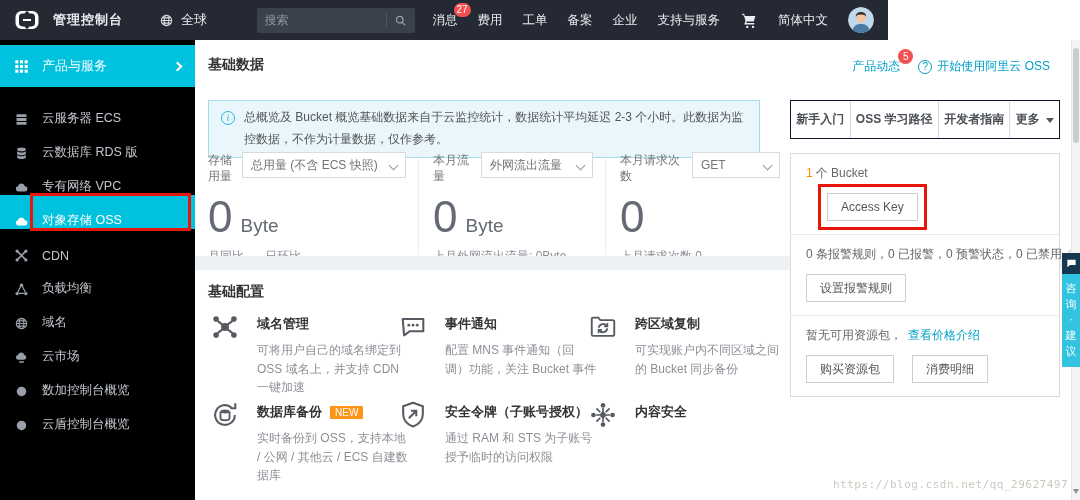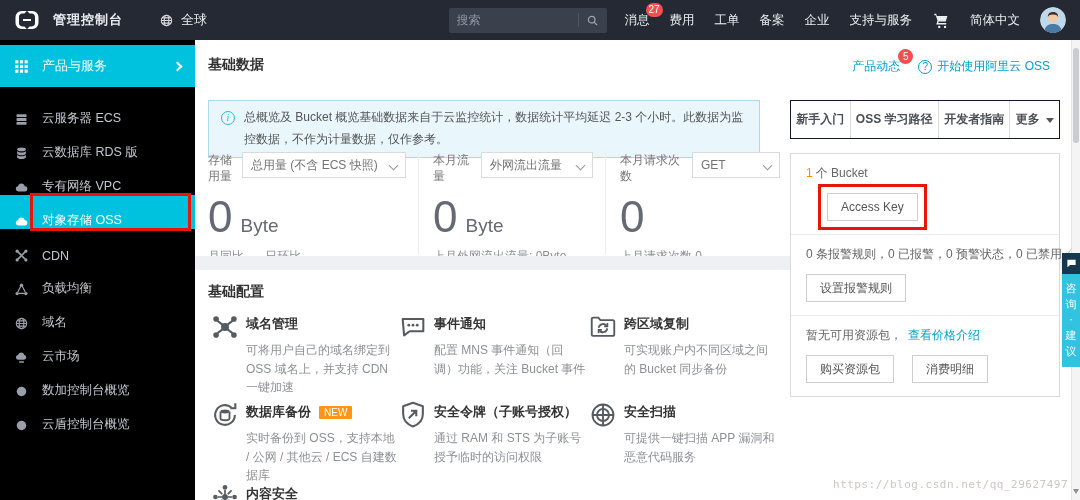--- a/index.html
+++ b/index.html
@@ -9,21 +9,21 @@
   *{box-sizing:border-box; margin:0; padding:0;}
   html,body{width:1080px;height:500px;}
   body{
     position:relative; overflow:hidden; background:#fff;
     font-family:"Liberation Sans","DejaVu Sans",sans-serif; color:#333;
   }
   .ic{display:inline-flex;}
   .ic svg{width:100%;height:100%;display:block;}
 
   
-  .topbar{position:absolute;left:0;top:0;width:1080px;height:40px;background:#242933;
+  .topbar{position:absolute;left:0;top:0;width:888px;height:40px;background:#242933;
     display:flex;align-items:center;color:#e9edf2;font-size:13px;z-index:60;}
   .tb-left{display:flex;align-items:center;padding-left:14px;flex:none;}
   .logo{width:26px;height:20px;color:#fff;}
   .console-title{margin-left:13px;font-weight:bold;letter-spacing:1px;cursor:pointer;}
   .region{display:flex;align-items:center;gap:7px;margin-left:36px;cursor:pointer;}
   .region .ic{width:15px;height:15px;color:#d7dbe0;}
   .tb-search{margin-left:auto;width:158px;height:25px;background:#3a414c;border-radius:2px;
     display:flex;align-items:center;padding:0 8px;flex:none;}
   .tb-search input{flex:1;min-width:0;background:transparent;border:none;outline:none;
     color:#dfe3e8;font-size:12px;font-family:inherit;}
@@ -91,21 +91,21 @@
     color:#646a73;line-height:1;}
   .big .unit{font-size:19px;}
   .stat-foot{margin-top:9px;font-size:12px;color:#8a8f96;}
   .foot-seg+.foot-seg{margin-left:10px;}
   .dotted{border-bottom:1px dotted #b9bec5;padding-bottom:2px;}
 
   .band{position:absolute;left:0;top:216px;width:876px;height:14px;background:#eef1f4;}
 
   .features{position:absolute;left:15px;top:272px;width:578px;display:grid;
     grid-template-columns:188px 190px 200px;grid-template-rows:88px 82px auto;}
-  .feature{display:flex;gap:6px;cursor:pointer;}
+  .feature{display:flex;gap:17px;cursor:pointer;}
   .feature>.ic{flex:none;width:30px;height:30px;color:#565b61;}
   .feat-title{font-size:13px;color:#333;font-weight:bold;display:flex;align-items:center;gap:8px;margin-top:3px;}
   .feat-desc{margin-top:8px;font-size:12px;color:#8c9096;line-height:1.55;width:152px;}
   .new-badge{background:#ff9416;color:#fff;font-size:10px;font-weight:normal;padding:1px 5px;border-radius:1px;}
 
   
   .rightcol{position:absolute;left:595px;top:60px;width:270px;}
   .tabgroup{display:flex;height:39px;border:1px solid #0f172a;background:#fff;font-weight:bold;}
   .tab{flex:1 1 auto;display:flex;align-items:center;justify-content:center;font-size:12px;color:#4a4f55;
     border-left:1px solid #d9dbde;cursor:pointer;white-space:nowrap;padding:0 5px;}
@@ -456,35 +456,20 @@
         </span>
         <div class="feat-body">
           <div class="feat-title">
             <span>安全令牌（子账号授权）</span>
           </div>
           <div class="feat-desc">通过 RAM 和 STS 为子账号授予临时的访问权限</div>
         </div>
       </div>
       <div class="feature">
         <span class="ic">
-          <svg viewBox="0 0 32 32" fill="none" stroke="currentColor" stroke-width="2">
-            <circle cx="16" cy="16" r="11.2"></circle>
-            <circle cx="16" cy="16" r="6.4"></circle>
-            <path d="M16 4.8v22.4M4.8 16h22.4"></path>
-          </svg>
-        </span>
-        <div class="feat-body">
-          <div class="feat-title">
-            <span>安全扫描</span>
-          </div>
-          <div class="feat-desc">可提供一键扫描 APP 漏洞和恶意代码服务</div>
-        </div>
-      </div>
-      <div class="feature">
-        <span class="ic">
           <svg viewBox="0 0 32 32" fill="currentColor">
             <path d="M16 8.5v5M16 18.5v5M8.5 16h5M18.5 16h5M9 9l4 4m10-4l-4 4m-10 10l4-4m10 4l-4-4" stroke="currentColor" stroke-width="1.8" fill="none"></path>
             <circle cx="16" cy="5.8" r="2.5"></circle>
             <circle cx="5.8" cy="16" r="2.5"></circle>
             <circle cx="26.2" cy="16" r="2.5"></circle>
             <circle cx="16" cy="26.2" r="2.5"></circle>
             <circle cx="16" cy="16" r="3.1"></circle>
           </svg>
         </span>
         <div class="feat-body">

